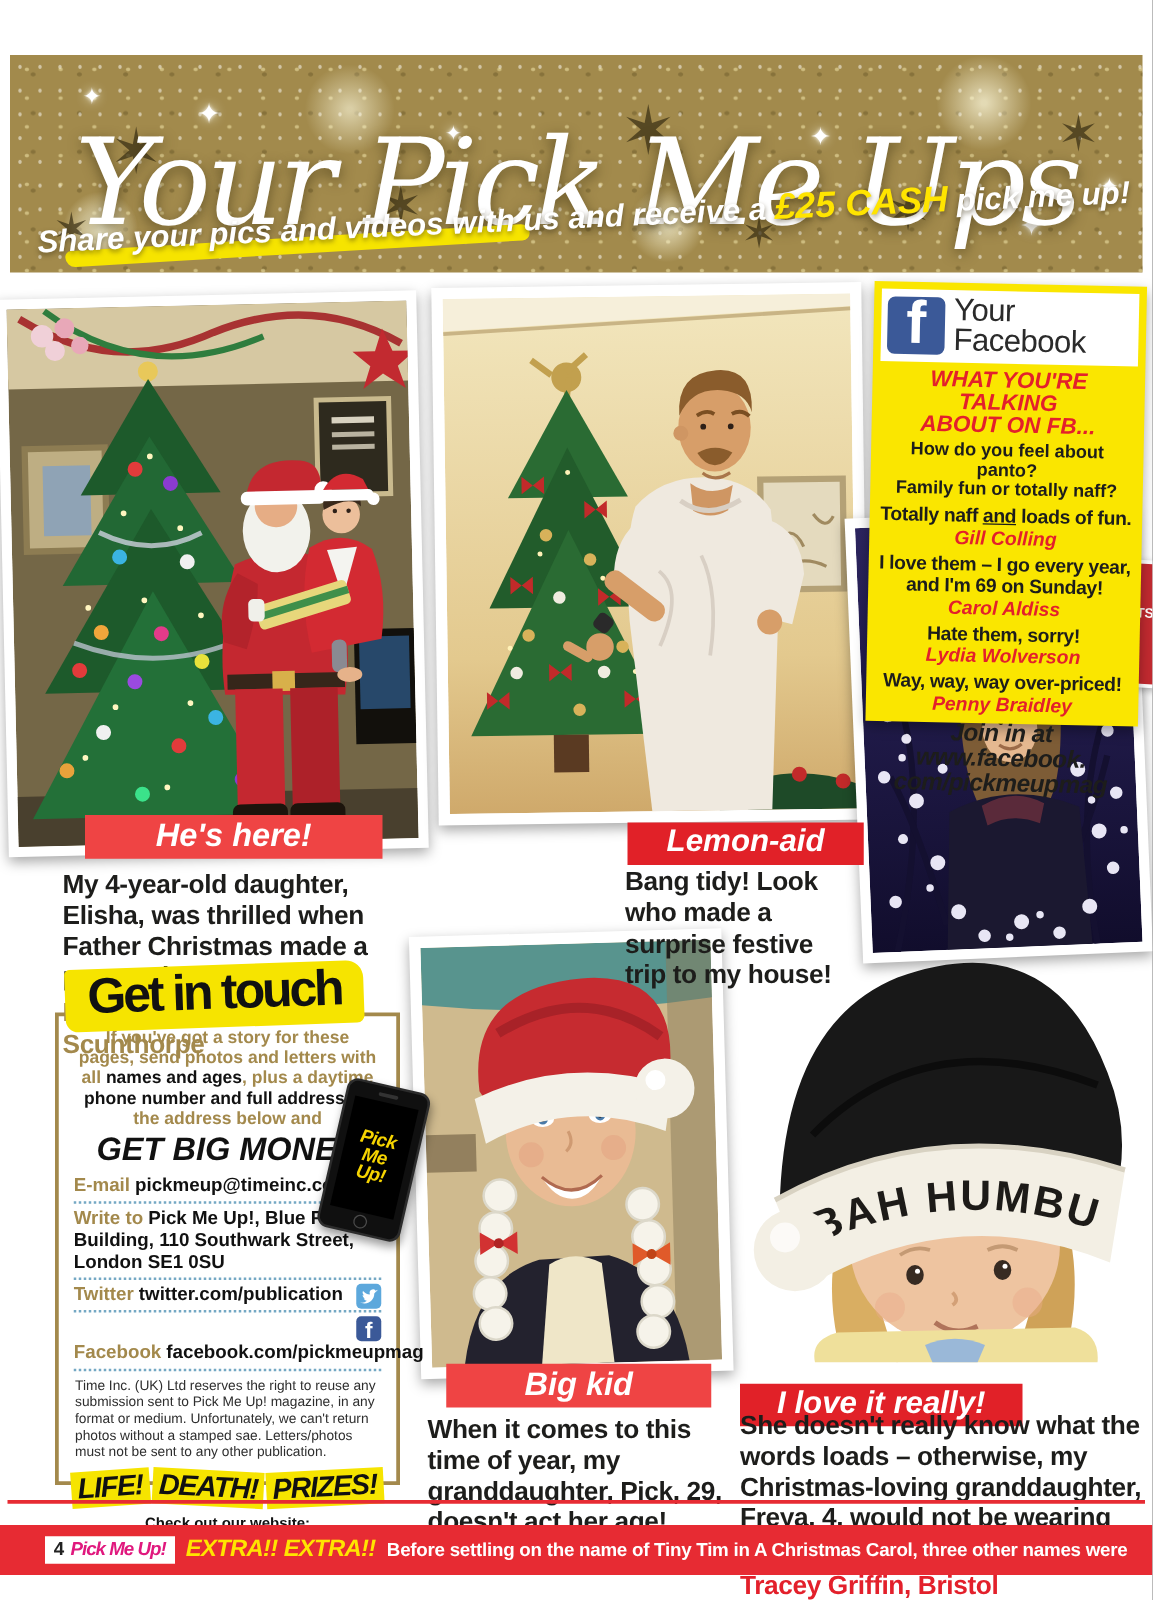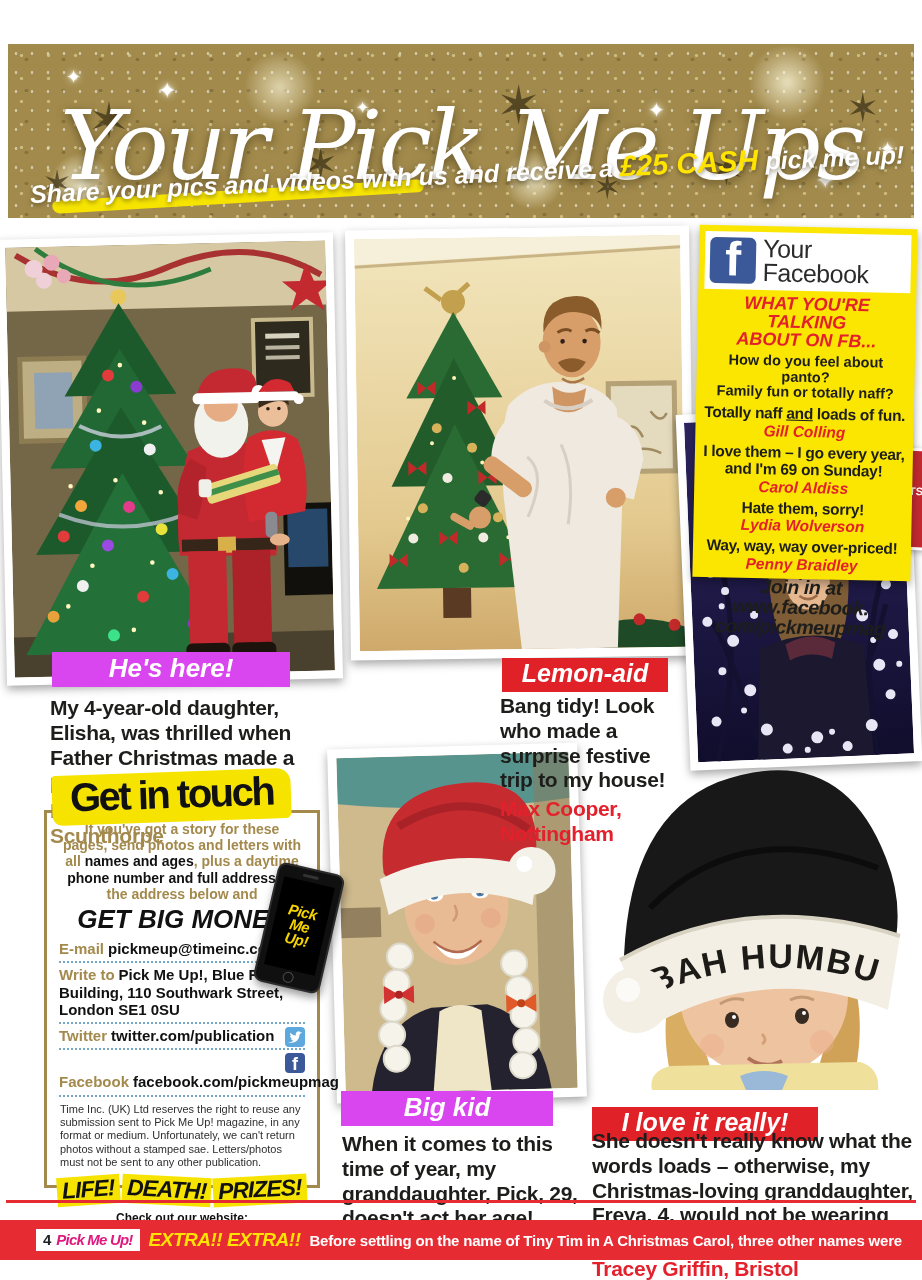--- a/index.html
+++ b/index.html
@@ -40,24 +40,24 @@
   .photo-woman{left:332px;top:746px;padding:9px;transform:rotate(-1.6deg);z-index:2;}
   .photo-child{position:absolute;left:590px;top:698px;z-index:3;}
   .poster-sliver{position:absolute;left:898px;top:448px;width:26px;height:96px;background:#fff;
     transform:rotate(3deg);z-index:2;box-shadow:0 2px 6px rgba(0,0,0,.3);padding:3px;}
   .poster-sliver span{display:block;width:100%;height:100%;background:#c22a30;color:#fff;
     font-weight:bold;font-size:11px;text-align:center;padding-top:34px;box-sizing:border-box;}
 
   
   .cap{position:absolute;z-index:6;color:#fff;font-weight:bold;font-style:italic;text-align:center;
        padding:3px 0 6px;line-height:1;}
-  .cap.gold{background:#d946ef;}
+  .cap.gold{background:#ef4444;margin-left:16px;}
   .cap.red{background:#e12128;}
   .cap-santa{left:52px;top:652px;width:238px;font-size:26px;}
-  .cap-lemon{left:502px;top:658px;width:166px;font-size:25px;text-align:center;}
+  .cap-lemon{left:502px;top:658px;width:189px;font-size:25px;text-align:center;}
   .cap-bigkid{left:341px;top:1091px;width:212px;font-size:26px;}
   .cap-humbug{left:592px;top:1092px;width:226px;font-size:25px;margin-top:15px;}
   .story{position:absolute;z-index:6;font-weight:bold;font-size:21px;line-height:1.18;letter-spacing:-.3px;}
   .story-santa{left:50px;top:696px;width:262px;}
   .story-lemon{left:500px;top:694px;width:188px;}
   .story-bigkid{left:342px;top:1132px;width:248px;}
   .story-humbug{left:592px;top:1129px;width:328px;}
   .byline{display:block;margin-top:4px;}
   .byline.gold{color:#a3894c;}
   .byline.red{color:#e3202b;}
@@ -416,21 +416,20 @@
   </div>
 
   <div class="cap gold cap-santa">He's here!</div>
   <div class="story story-santa">
     <span>My 4-year-old daughter, Elisha, was thrilled when Father Christmas made a personal visit!</span>
     <span class="byline gold">Roselyn Skeels, Scunthorpe</span>
   </div>
   <div class="cap red cap-lemon">Lemon-aid</div>
   <div class="story story-lemon">
     <span>Bang tidy! Look who made a surprise festive trip to my house!</span>
-    <span class="byline red">Max Cooper, Nottingham</span>
   </div>
 
   <div class="git-title">Get in touch</div>
   <div class="git-box">
     <div class="git-intro"><span>If you've got a story for these pages, send photos and letters with all </span><b>names and ages</b><span>, plus a daytime </span><b>phone number and full address</b><span>, to the address below and</span></div>
     <div class="git-money">GET BIG MONEY</div>
     <div class="git-rows">
       <div class="git-row">
         <span class="glabel">E-mail</span><span>pickmeup@timeinc.com</span>
       </div>

